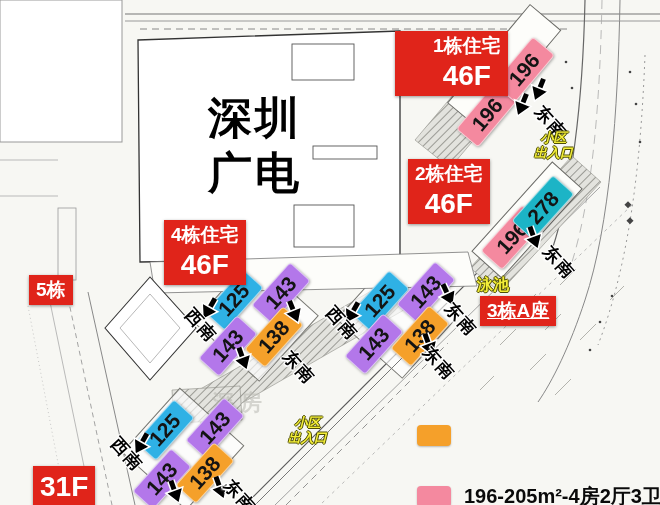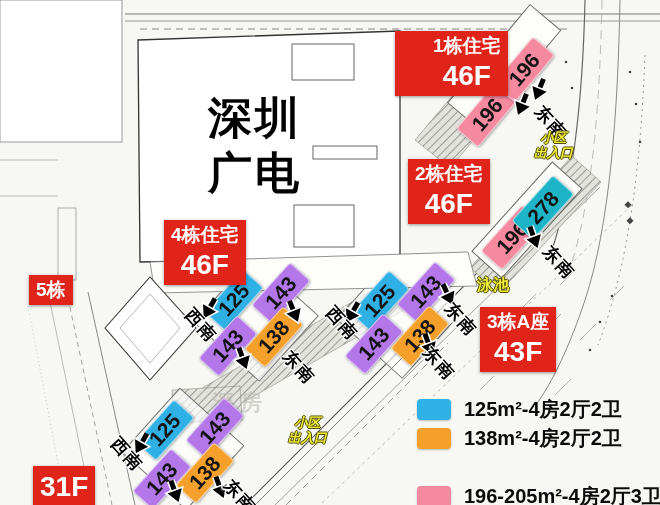--- a/index.html
+++ b/index.html
@@ -233,34 +233,28 @@
     <span class="l1">2栋住宅</span>
     <span class="l2">46F</span>
   </div>
   <div class="redlabel" style="left:164px;top:220px;">
     <span class="l1">4栋住宅</span>
     <span class="l2">46F</span>
   </div>
   <div class="redlabel" style="left:29px;top:275px;">
     <span class="l1">5栋</span>
   </div>
-  <div class="redlabel" style="left:480px;top:307px;">
+  <div class="redlabel" style="left:480px;top:296px;text-decoration:underline;">
     <span class="l1">3栋A座</span>
-    <span class="l2">43F</span>
   </div>
   <div class="redlabel" style="left:33px;top:466px;">
     <span class="l2">31F</span>
   </div>
 
-  <div class="legend-row" style="left:417px;top:396px;">
-    <div class="lg-sw" style="background:#2fb1e5;"></div>
-    <div class="lg-tx">125m²-4房2厅2卫</div>
-  </div>
   <div class="legend-row" style="left:417px;top:425px;">
     <div class="lg-sw" style="background:#f5a02a;"></div>
-    <div class="lg-tx">138m²-4房2厅2卫</div>
   </div>
   <div class="legend-row" style="left:417px;top:483px;">
     <div class="lg-sw" style="background:#f4899f;"></div>
     <div class="lg-tx">196-205m²-4房2厅3卫</div>
   </div>
 
 </div>
 
 </body></html>

